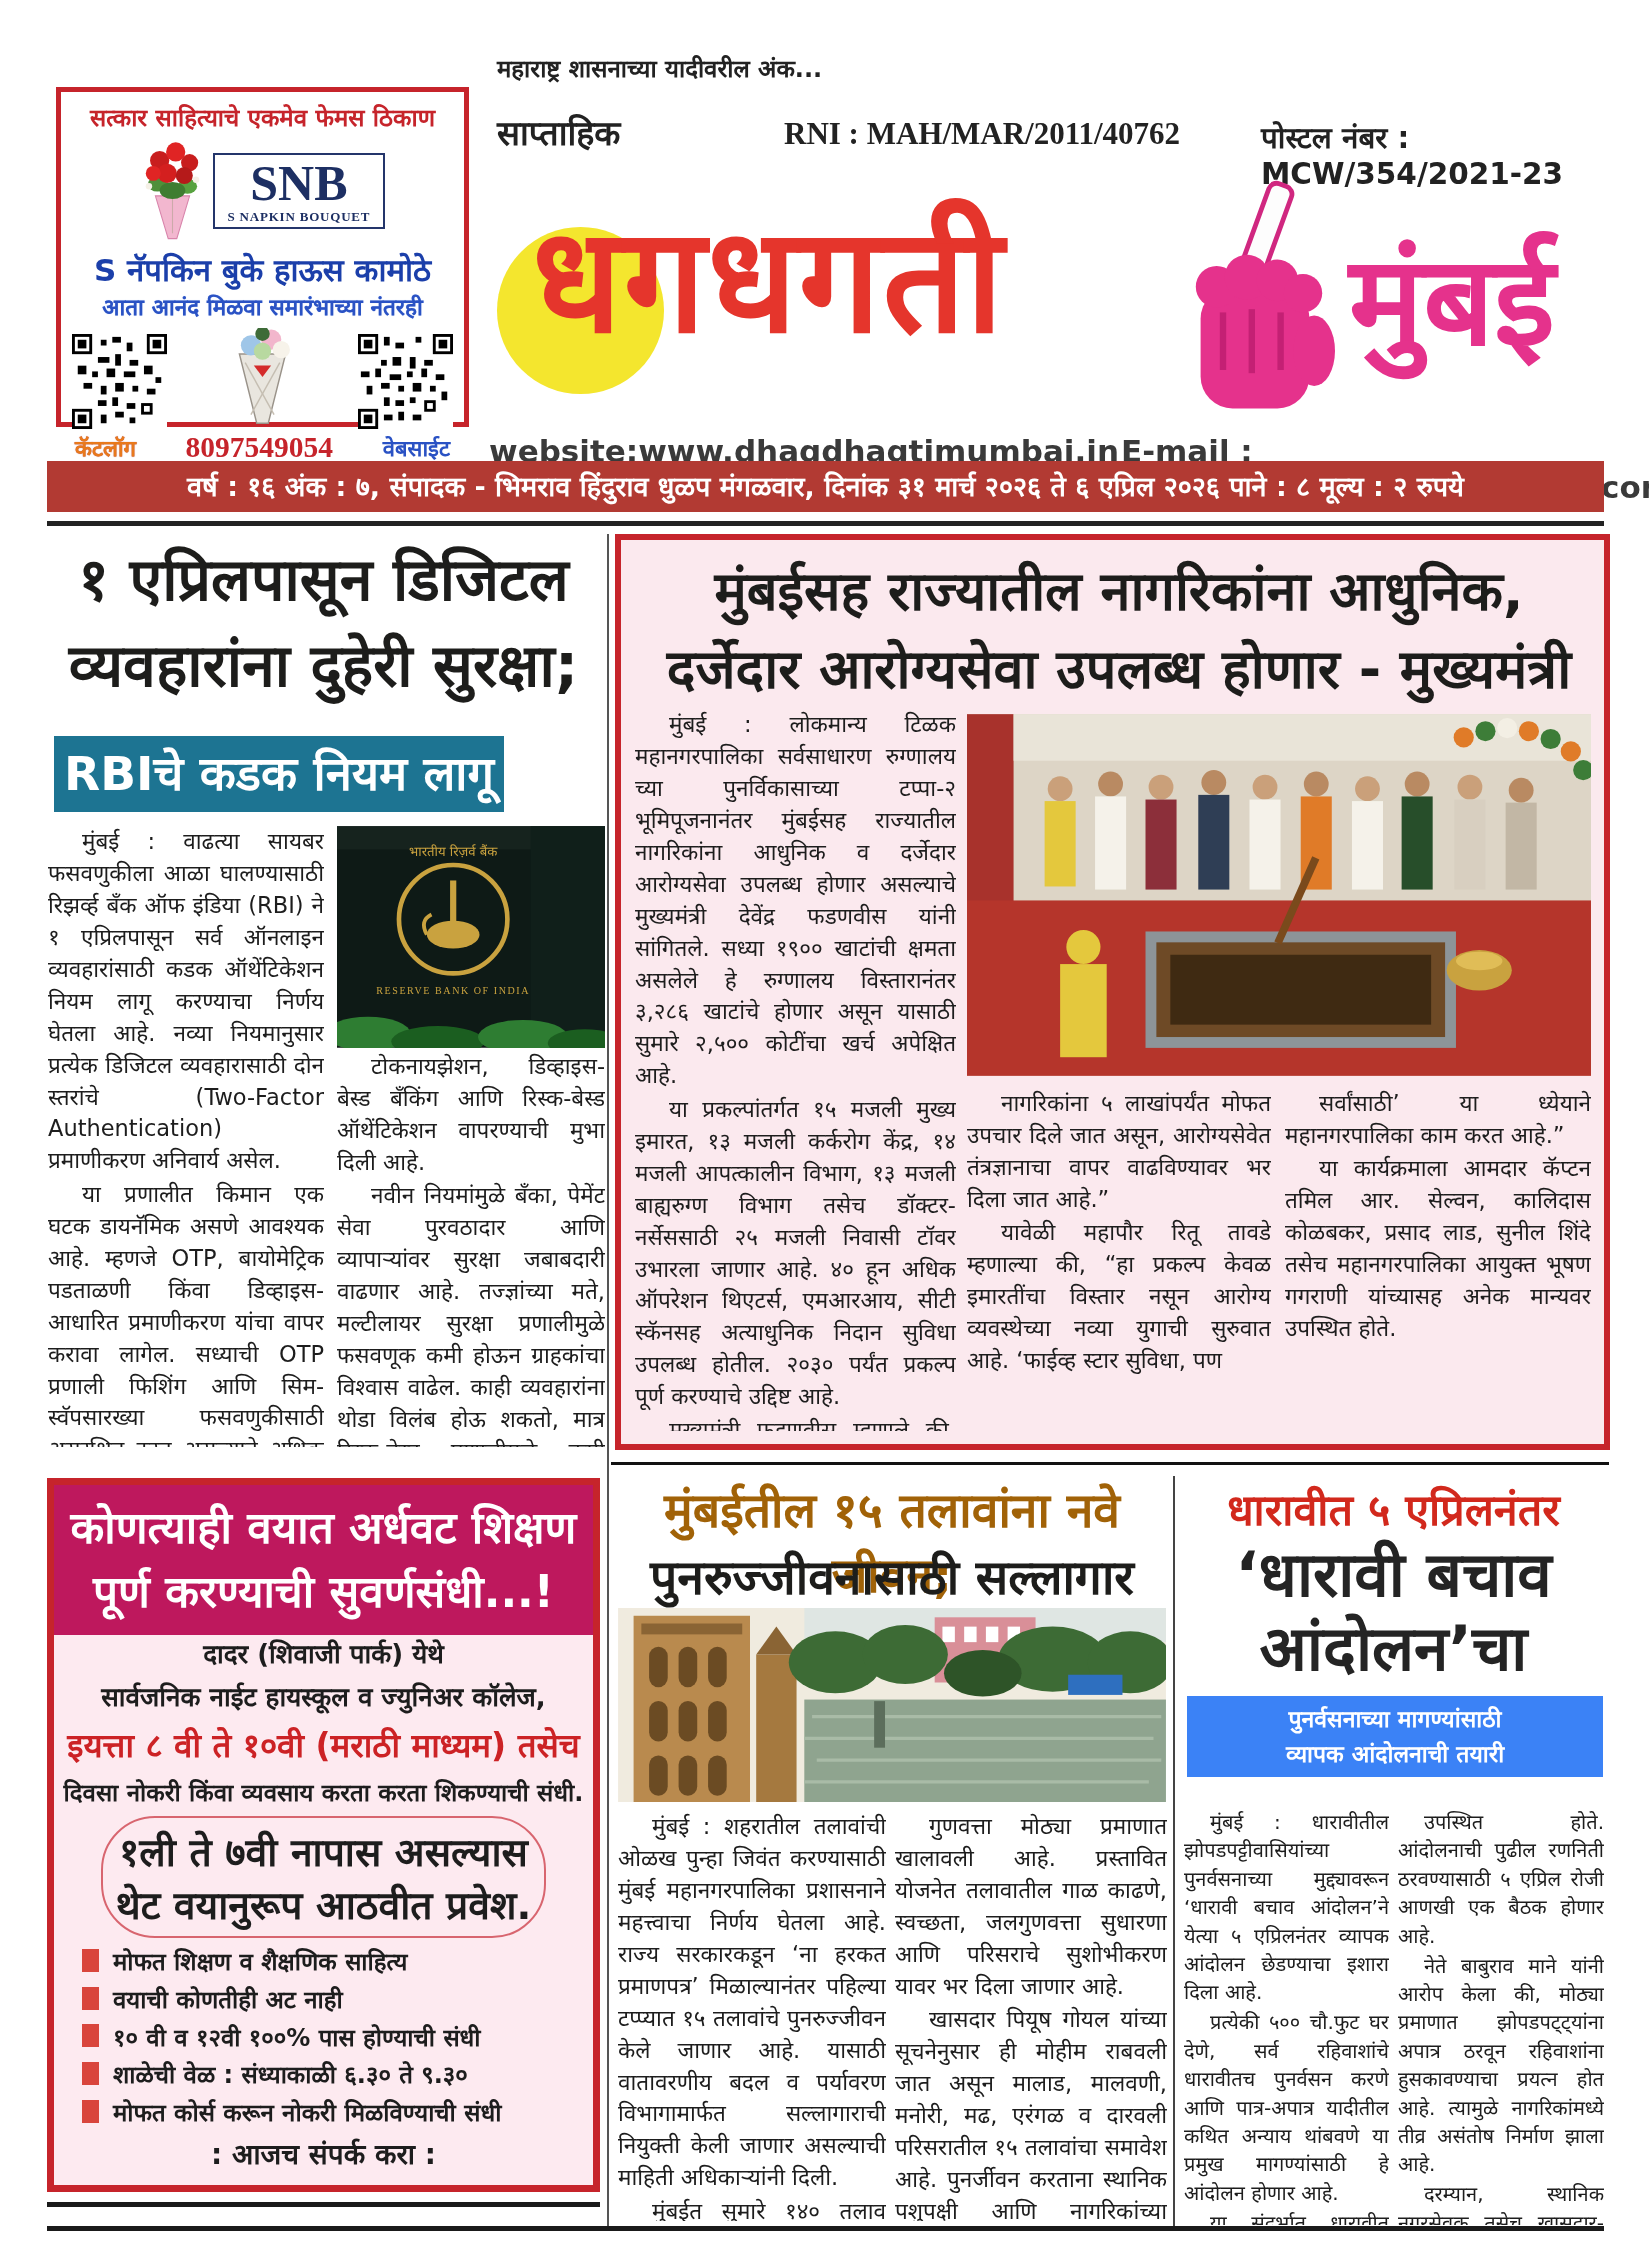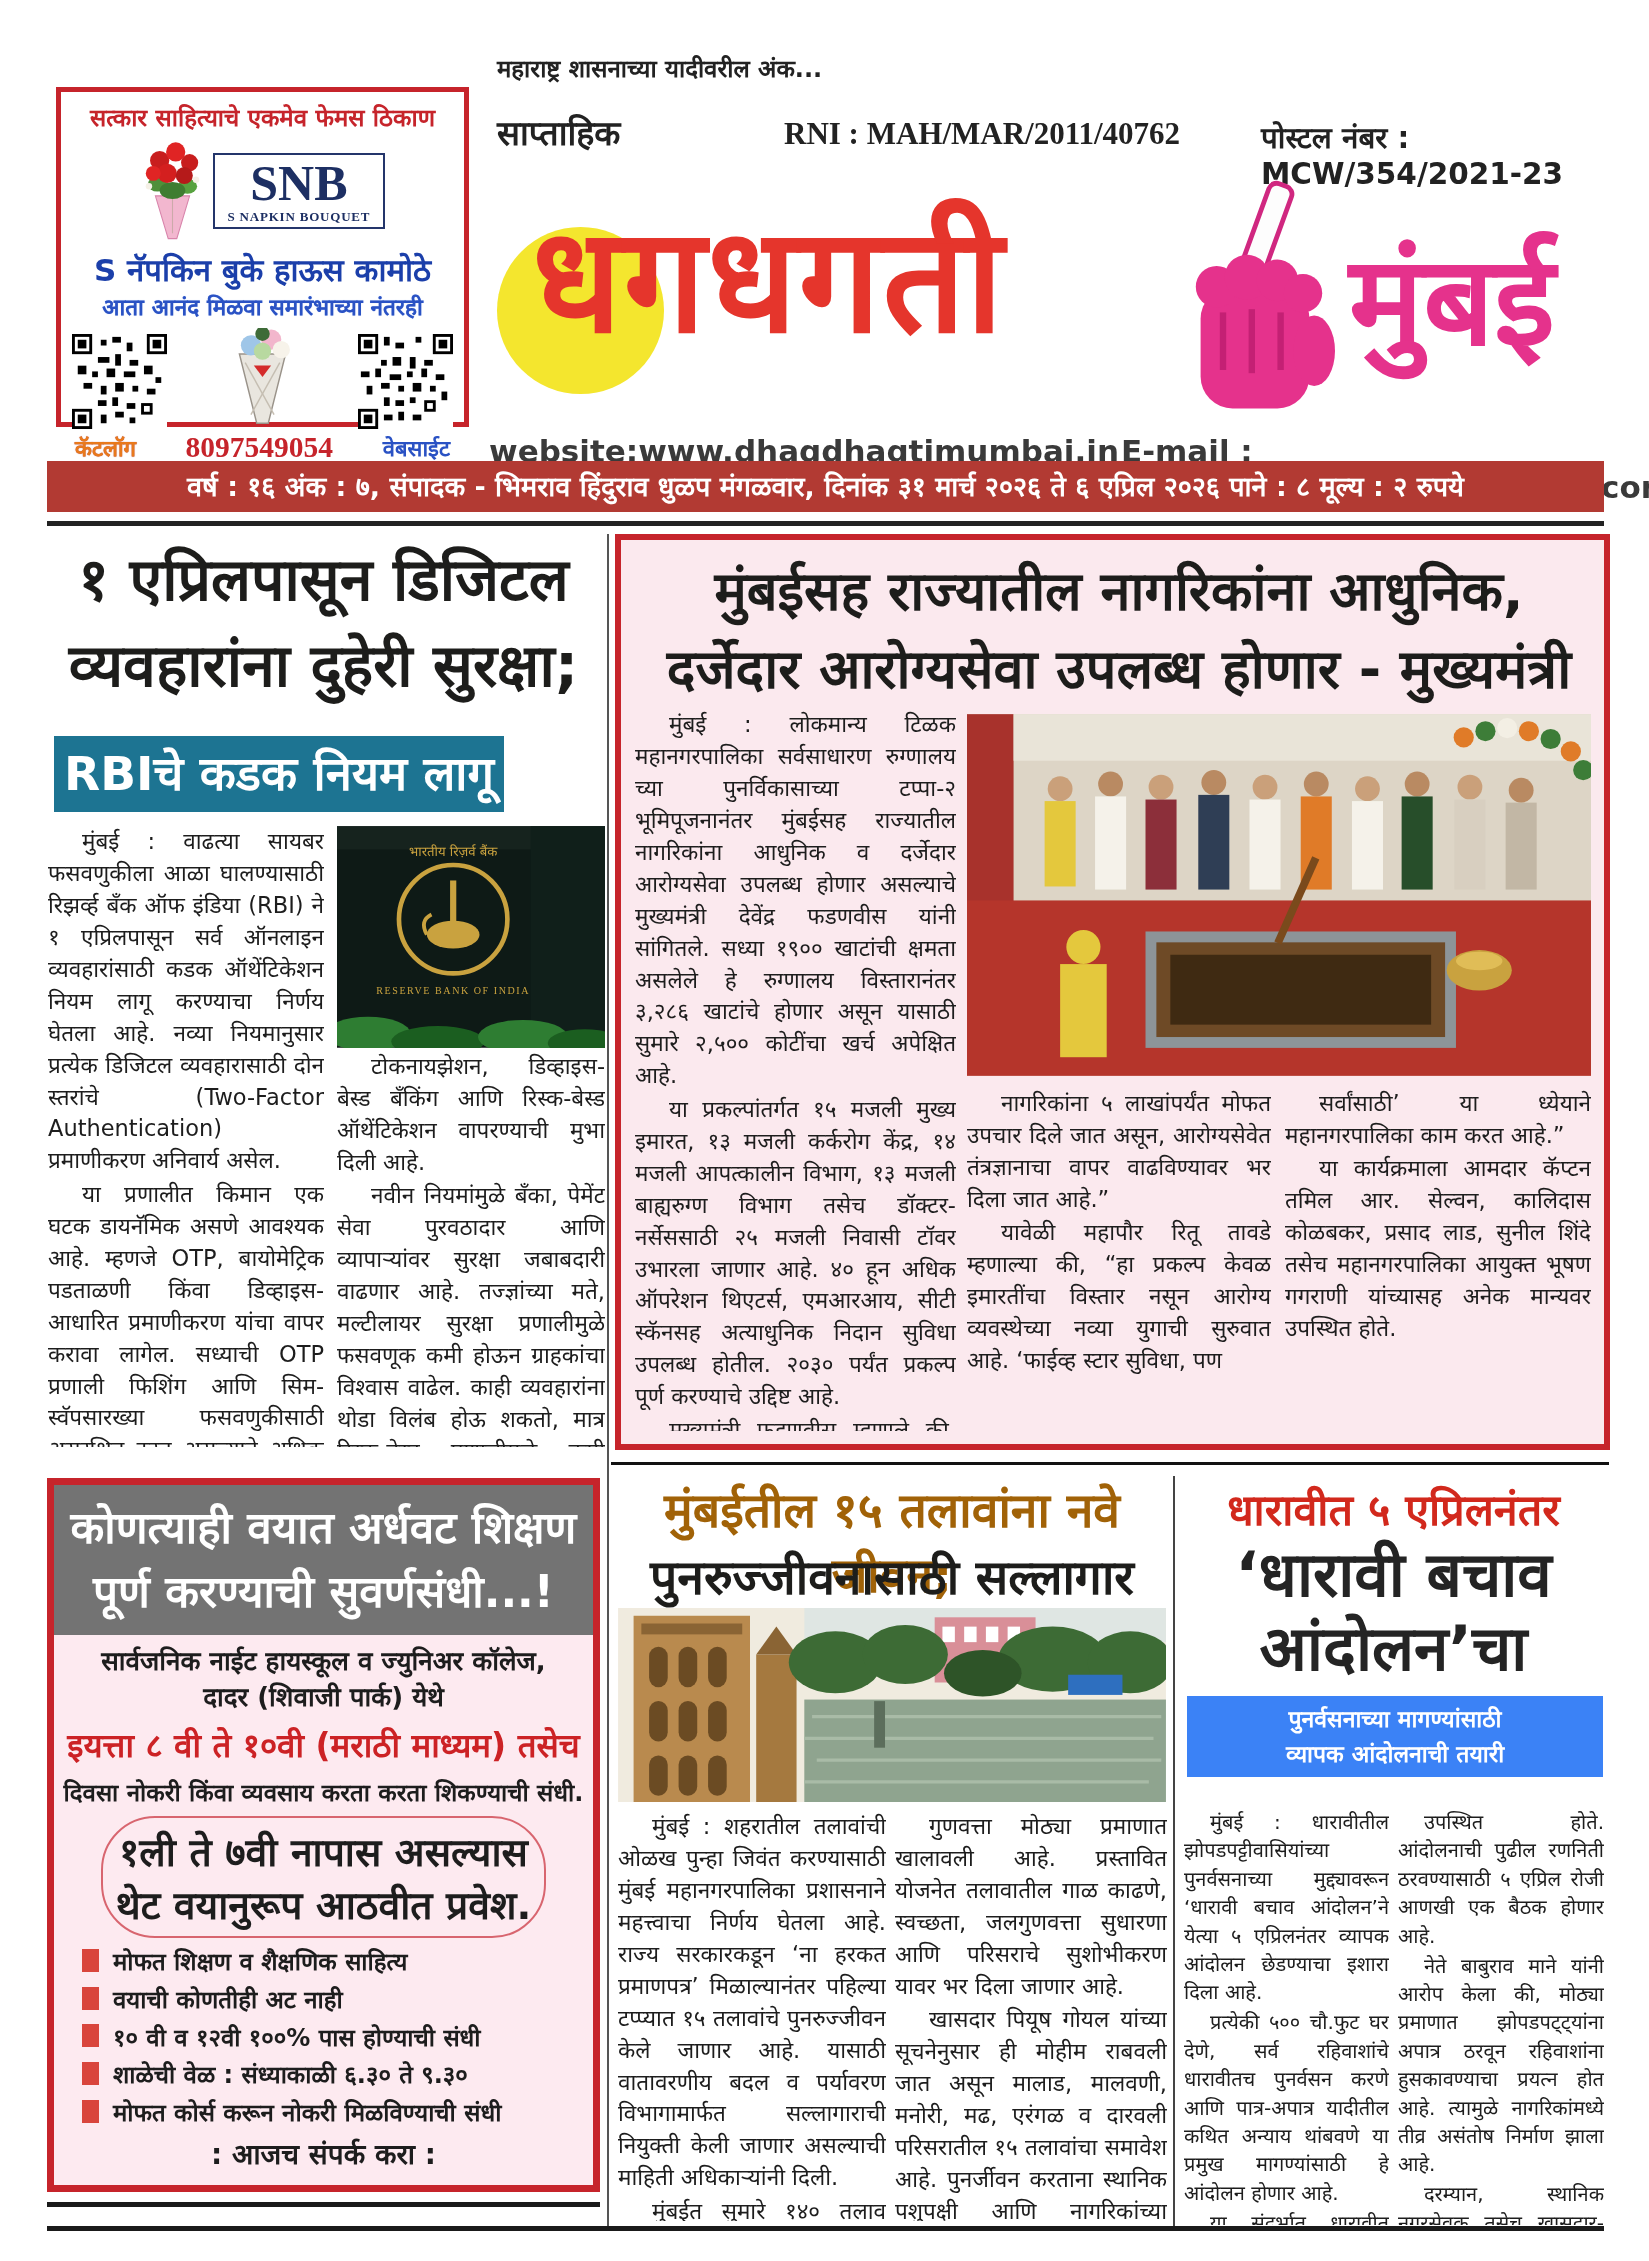--- a/index.html
+++ b/index.html
@@ -43,21 +43,21 @@
   .rbi-head{left:47px;top:537px;width:553px;font-size:59px;line-height:1.45;font-weight:bold;color:#1d1d1b;text-align:center;}
   .rbi-sub{left:54px;top:736px;width:450px;height:76px;background:#1d7492;color:#fff;font-weight:bold;
            font-size:47px;line-height:76px;text-align:center;}
   .bodytext{font-size:22.5px;line-height:1.42;color:#1d1d1d;}
   .bodytext p{margin:0 0 1.6px 0;text-indent:34px;}
   .rbi-c1{left:48px;top:826px;width:276px;height:621px;}
   .rbi-c2{left:337px;top:826px;width:268px;height:621px;}
 
   
   .edu{left:47px;top:1478px;width:553px;height:714px;border:7px solid #c6242b;box-sizing:border-box;background:#fdeaf0;}
-  .edu-head{background:#737373;color:#fff;font-weight:bold;font-size:44px;line-height:1.45;text-align:center;padding:11px 4.7px;}
+  .edu-head{background:#be185d;color:#fff;font-weight:bold;font-size:44px;line-height:1.45;text-align:center;padding:11px 4.7px;}
   .edu-line{font-weight:bold;font-size:26px;text-align:center;color:#1d1d1d;margin-top:7.8px;}
   .edu-red{color:#cc2225;font-weight:bold;font-size:33px;text-align:center;margin-top:7.8px;}
   .edu-note{font-weight:bold;font-size:24px;text-align:center;color:#1d1d1d;margin-top:7.8px;}
   .edu-oval{width:419px;margin:7.8px auto 4.7px auto;border:2.3px solid #d8656f;border-radius:54px;
             padding:6.2px 11px;font-weight:bold;font-size:39px;text-align:center;color:#1d1d1d;}
   .edu-bullets{margin:6.2px 0 0 28px;padding:0;list-style:none;}
   .edu-bullets li{font-weight:bold;font-size:24px;color:#1d1d1d;margin:4.7px 0;position:relative;padding-left:31px;}
   .edu-bullets li::before{content:"";position:absolute;left:0;top:4.7px;width:17px;height:23px;background:#d9453c;}
   .edu-contact{font-weight:bold;font-size:28px;text-align:center;margin-top:6.2px;color:#1d1d1d;}
   .edu-phones{font-weight:bold;font-size:39px;line-height:1.3;text-align:center;
@@ -278,22 +278,22 @@
       <p>टोकनायझेशन, डिव्हाइस-बेस्ड बँकिंग आणि रिस्क-बेस्ड ऑथेंटिकेशन वापरण्याची मुभा दिली आहे.</p>
       <p>नवीन नियमांमुळे बँका, पेमेंट सेवा पुरवठादार आणि व्यापाऱ्यांवर सुरक्षा जबाबदारी वाढणार आहे. तज्ज्ञांच्या मते, मल्टीलायर सुरक्षा प्रणालीमुळे फसवणूक कमी होऊन ग्राहकांचा विश्वास वाढेल. काही व्यवहारांना थोडा विलंब होऊ शकतो, मात्र रिस्क-बेस्ड प्रणालीमुळे कमी जोखमीचे व्यवहार जलद पूर्ण होतील, तर उच्च जोखमीच्या व्यवहारांवर अधिक तपासणी होईल.</p>
     </div>
   </div>
 
   <div class="abs edu clip">
     <div class="edu-head">
       <span>कोणत्याही वयात अर्धवट शिक्षण</span><br>
       <span>पूर्ण करण्याची सुवर्णसंधी...!</span>
     </div>
+    <div class="edu-line" style="margin-top:0">दादर (शिवाजी पार्क) येथे</div>
     <div class="edu-line">सार्वजनिक नाईट हायस्कूल व ज्युनिअर कॉलेज,</div>
-    <div class="edu-line" style="margin-top:0">दादर (शिवाजी पार्क) येथे</div>
     <div class="edu-red">इयत्ता ८ वी ते १०वी (मराठी माध्यम) तसेच</div>
     <div class="edu-note">दिवसा नोकरी किंवा व्यवसाय करता करता शिकण्याची संधी.</div>
     <div class="edu-oval">
       <span>१ली ते ७वी नापास असल्यास</span><br>
       <span>थेट वयानुरूप आठवीत प्रवेश.</span>
     </div>
     <ul class="edu-bullets">
       <li>मोफत शिक्षण व शैक्षणिक साहित्य</li>
       <li>वयाची कोणतीही अट नाही</li>
       <li>१० वी व १२वी  १००% पास होण्याची संधी</li>

